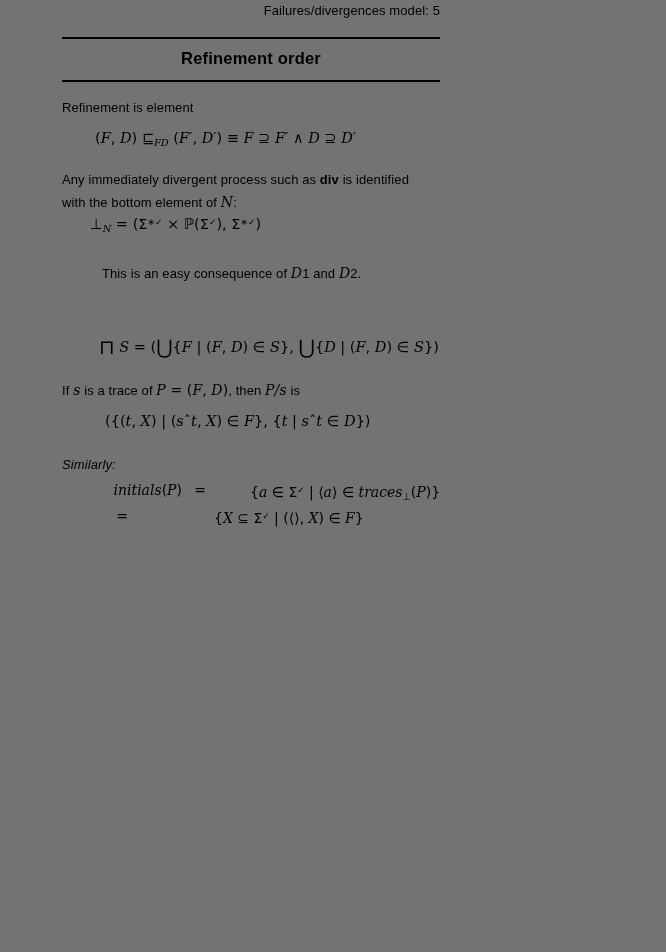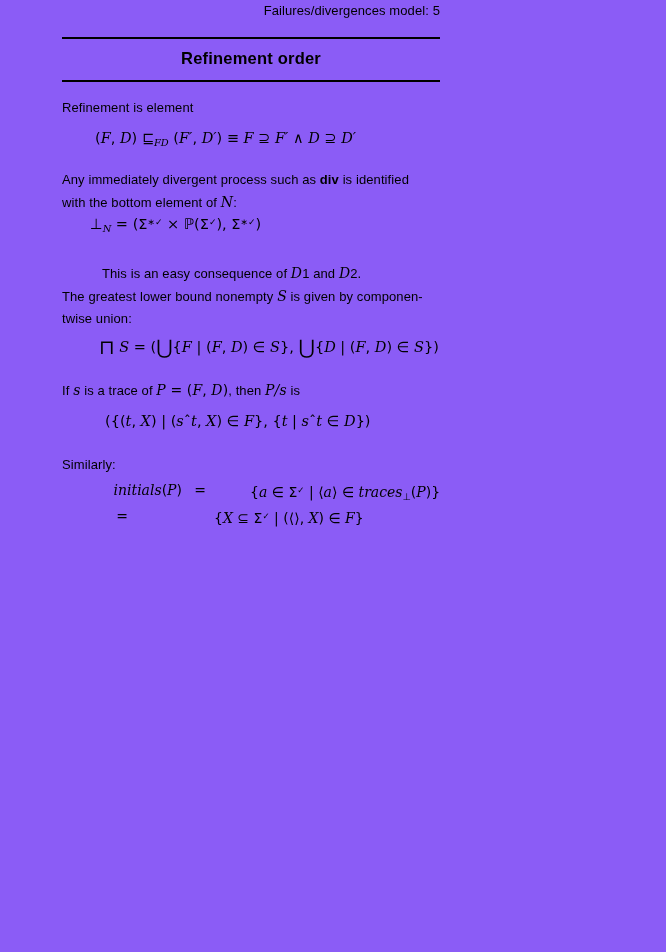--- a/index.html
+++ b/index.html
@@ -1,19 +1,19 @@
 <!DOCTYPE html>
 <html><head>
 <meta charset="utf-8">
 <style>
   html,body { margin:0; padding:0; background:#888; }
   .page {
     position:relative;
     width:666px; height:952px;
-    background:#8b5cf6;
+    background:#737373;
     color:#000000;
     overflow:hidden;
     margin:0 auto;
     font-family:"Liberation Sans", sans-serif;
   }
   .block { position:absolute; left:62px; width:378px; }
 
   .header-line {
     top:3px;
     text-align:right;
@@ -88,29 +88,28 @@
   <div class="block par" style="top:97px;"><span class="tk-t">Refinement is element</span></div>
 
   <div class="formula" style="top:130px; left:95px;"><span class="tk-s">(</span><span class="tk-v">F</span><span class="tk-s">, </span><span class="tk-v">D</span><span class="tk-s">) </span><span class="tk-s">⊑</span><span class="tk-sub">FD</span><span class="tk-s"> (</span><span class="tk-v">F′</span><span class="tk-s">, </span><span class="tk-v">D′</span><span class="tk-s">) ≡ </span><span class="tk-v">F</span><span class="tk-s"> ⊇ </span><span class="tk-v">F′</span><span class="tk-s"> ∧ </span><span class="tk-v">D</span><span class="tk-s"> ⊇ </span><span class="tk-v">D′</span></div>
 
   <div class="block par" style="top:169px;"><span class="tk-t">Any immediately divergent process such as </span><span class="tk-b">div</span><span class="tk-t"> is identified</span><br><span class="tk-t">with the bottom element of </span><span class="tk-v">N</span><span class="tk-t">:</span></div>
 
   <div class="formula" style="top:216px; left:90px;"><span class="tk-s">⊥</span><span class="tk-sub">N</span><span class="tk-s"> = (Σ</span><span class="tk-sup">∗✓</span><span class="tk-s"> × ℙ(Σ</span><span class="tk-sup">✓</span><span class="tk-s">), Σ</span><span class="tk-sup">∗✓</span><span class="tk-s">)</span></div>
 
   <div class="block par" style="top:262px;margin-left:40px;"><span class="tk-t">This is an easy consequence of </span><span class="tk-v">D</span><span class="tk-t">1 and </span><span class="tk-v">D</span><span class="tk-t">2.</span></div>
 
-  <div class="block par" style="top:285px;"><span class="tk-t">The greatest lower bound nonempty </span><span class="tk-v">S</span><span class="tk-t"> is given by componen-</span><br><span class="tk-t">twise union:</span></div>
 
   <div class="formula" style="top:335px; left:99px;"><span class="tk-big">⊓</span><span class="tk-s"> </span><span class="tk-v">S</span><span class="tk-s"> = (</span><span class="tk-big">⋃</span><span class="tk-s">{</span><span class="tk-v">F</span><span class="tk-s"> | (</span><span class="tk-v">F</span><span class="tk-s">, </span><span class="tk-v">D</span><span class="tk-s">) ∈ </span><span class="tk-v">S</span><span class="tk-s">}, </span><span class="tk-big">⋃</span><span class="tk-s">{</span><span class="tk-v">D</span><span class="tk-s"> | (</span><span class="tk-v">F</span><span class="tk-s">, </span><span class="tk-v">D</span><span class="tk-s">) ∈ </span><span class="tk-v">S</span><span class="tk-s">})</span></div>
 
   <div class="block par" style="top:379px;"><span class="tk-t">If </span><span class="tk-v">s</span><span class="tk-t"> is a trace of </span><span class="tk-v">P</span><span class="tk-s"> = (</span><span class="tk-v">F</span><span class="tk-s">, </span><span class="tk-v">D</span><span class="tk-s">)</span><span class="tk-t">, then </span><span class="tk-v">P/s</span><span class="tk-t"> is</span></div>
 
   <div class="formula" style="top:413px; left:105px;"><span class="tk-s">({(</span><span class="tk-v">t</span><span class="tk-s">, </span><span class="tk-v">X</span><span class="tk-s">) | (</span><span class="tk-v">s</span><span class="tk-s">ˆ</span><span class="tk-v">t</span><span class="tk-s">, </span><span class="tk-v">X</span><span class="tk-s">) ∈ </span><span class="tk-v">F</span><span class="tk-s">}, {</span><span class="tk-v">t</span><span class="tk-s"> | </span><span class="tk-v">s</span><span class="tk-s">ˆ</span><span class="tk-v">t</span><span class="tk-s"> ∈ </span><span class="tk-v">D</span><span class="tk-s">})</span></div>
 
-  <div class="block par" style="top:454px;"><span class="tk-t">Similarly:</span></div>
+  <div class="block par" style="top:454px;font-style:italic;"><span class="tk-t">Similarly:</span></div>
 
   <div class="block eq-block">
     <div class="eq-grid">
       <div class="eq-lhs"><span class="tk-v">initials</span><span class="tk-s">(</span><span class="tk-v">P</span><span class="tk-s">)</span></div>
       <div class="eq-rel">=</div>
       <div class="eq-rhs"><span class="tk-s">{</span><span class="tk-v">a</span><span class="tk-s"> ∈ Σ</span><span class="tk-sup">✓</span><span class="tk-s"> | ⟨</span><span class="tk-v">a</span><span class="tk-s">⟩ ∈ </span><span class="tk-v">traces</span><span class="tk-ssub">⊥</span><span class="tk-s">(</span><span class="tk-v">P</span><span class="tk-s">)}</span></div>
 
       <div class="eq-rel">=</div>
       <div class="eq-rhs"><span class="tk-s">{</span><span class="tk-v">X</span><span class="tk-s"> ⊆ Σ</span><span class="tk-sup">✓</span><span class="tk-s"> | (⟨⟩, </span><span class="tk-v">X</span><span class="tk-s">) ∈ </span><span class="tk-v">F</span><span class="tk-s">}</span></div>
     </div>

